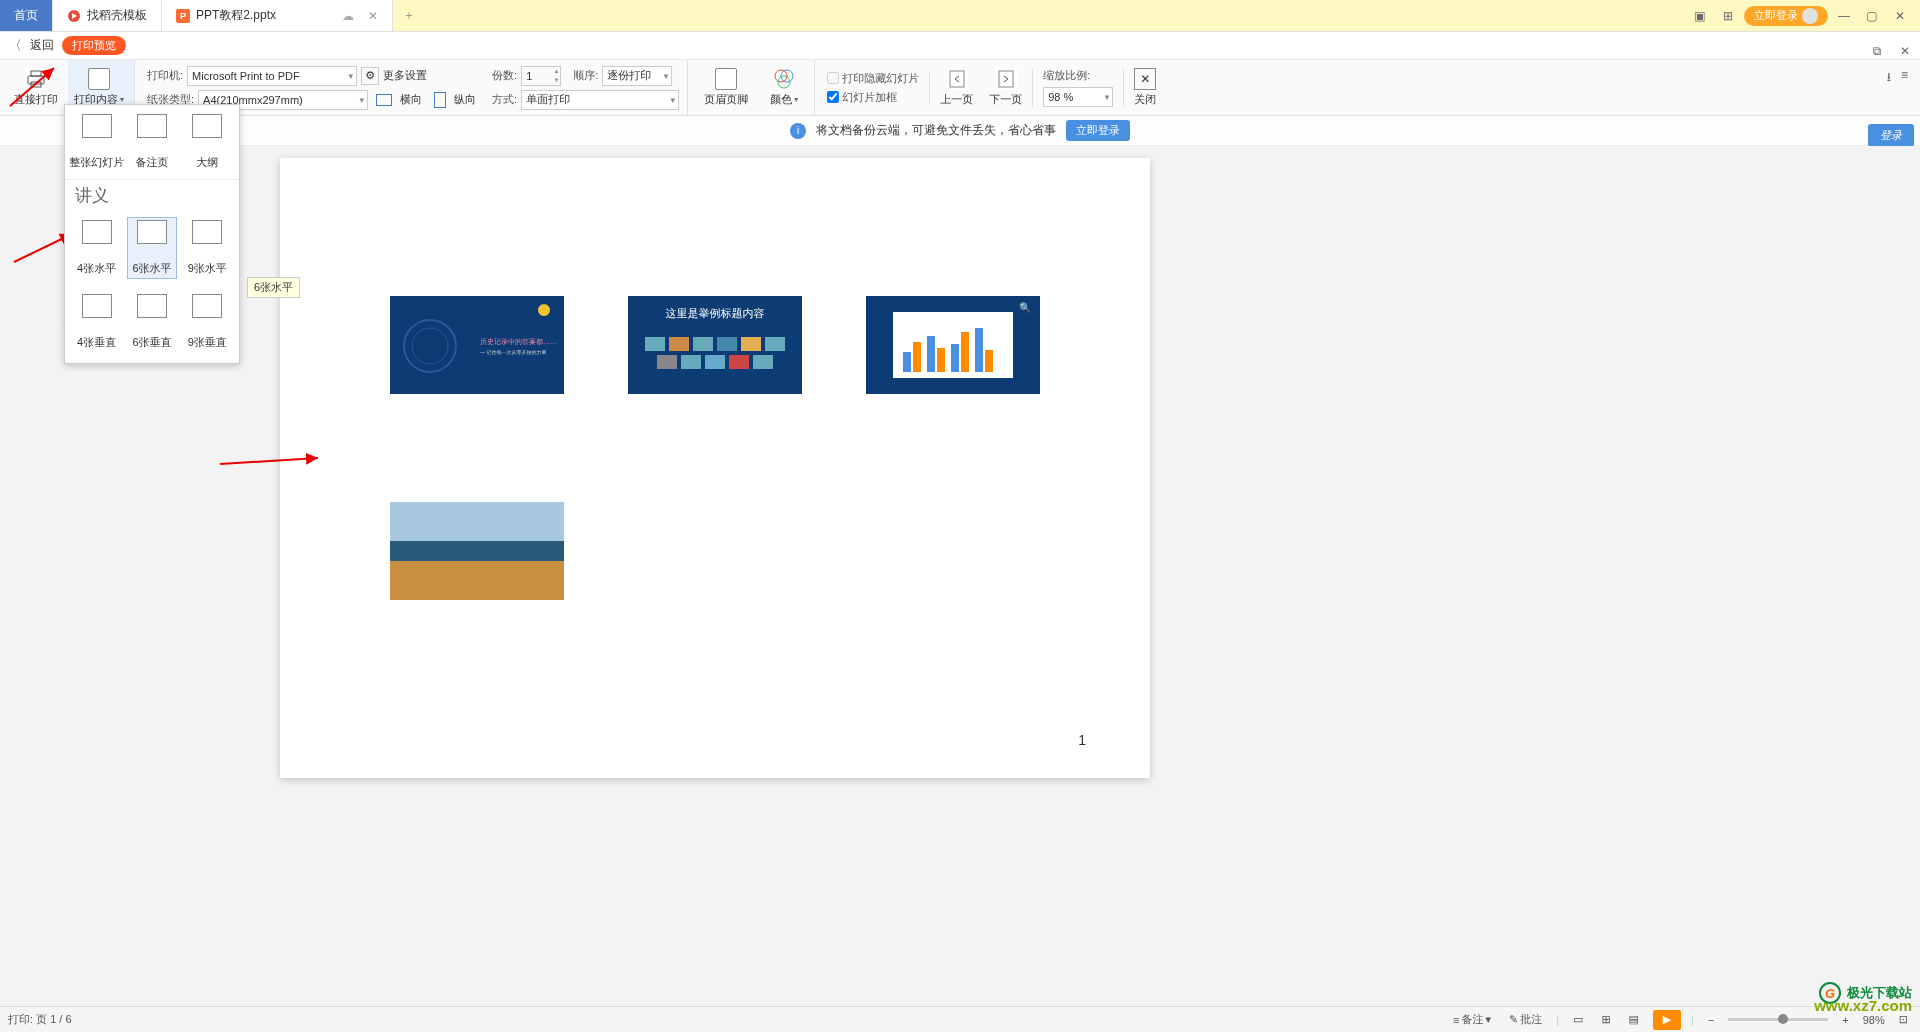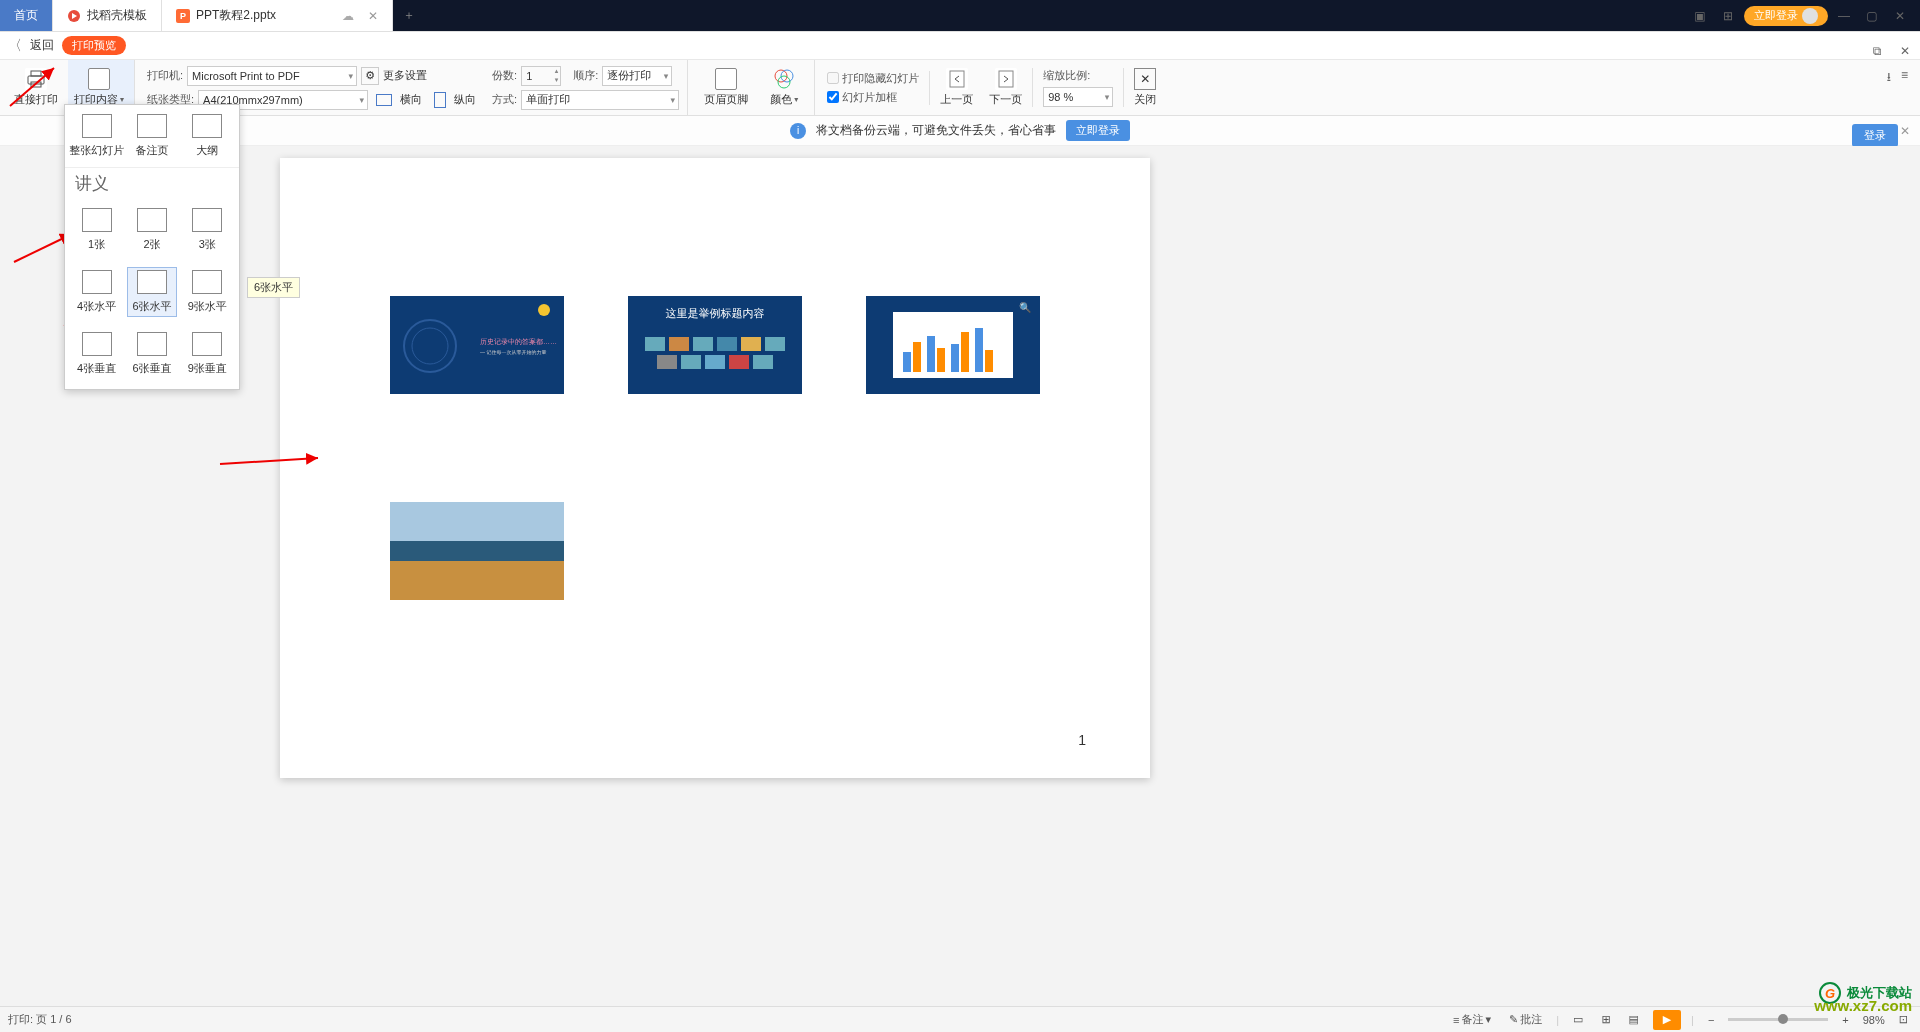--- a/index.html
+++ b/index.html
@@ -1,19 +1,19 @@
 <!DOCTYPE html>
 <html><head>
 <meta charset="utf-8">
 <style>
 * { box-sizing: border-box; margin: 0; padding: 0; font-family: "Microsoft YaHei", sans-serif; }
 body { background: #fff; width: 1920px; height: 1032px; overflow: hidden; position: relative; font-size: 12px; color: #333; }
 
 
-.tabbar { height: 32px; background: #0f172a; display: flex; align-items: stretch; border-bottom: 1px solid #e0e0e0; }
+.tabbar { height: 32px; background: #fef9c3; display: flex; align-items: stretch; border-bottom: 1px solid #e0e0e0; }
 .tab { display: flex; align-items: center; padding: 0 14px; gap: 6px; border-right: 1px solid #e0e0e0; cursor: pointer; font-size: 12px; }
 .tab.home { background: #4a7ac7; color: #fff; }
 .tab.template { background: #fff; }
 .tab.doc { background: #fff; }
 .tab .tab-icon { width: 14px; height: 14px; display: inline-block; }
 .tab-close { margin-left: 8px; color: #999; }
 .tab-add { width: 32px; display: flex; align-items: center; justify-content: center; color: #888; }
 .win-controls { margin-left: auto; display: flex; align-items: center; gap: 4px; padding-right: 8px; }
 .win-btn { width: 24px; height: 24px; display: flex; align-items: center; justify-content: center; color: #666; }
 .login-pill { background: #ffa726; color: #fff; border-radius: 12px; padding: 2px 10px; display: flex; align-items: center; gap: 4px; font-size: 11px; }
@@ -45,38 +45,38 @@
 .tb-spinner { border:1px solid #ccc; width: 40px; height: 20px; display: inline-flex; align-items: center; padding: 0 12px 0 4px; position: relative; }
 .tb-spinner::after { content: "▴\A▾"; white-space: pre; position: absolute; right: 2px; top: -1px; font-size: 7px; line-height: 9px; color: #888; }
 .orient-btn { display: flex; align-items: center; gap: 8px; padding: 1px 4px; font-size: 11px; }
 .orient-btn .oi { width: 14px; height: 14px; border: 1px solid #4a7ac7; }
 .chk { display: flex; align-items: center; gap: 3px; font-size: 11px; color: #555; }
 .chk input { width: 12px; height: 12px; }
 
 
 .dd-panel { position: absolute; left: 64px; top: 104px; width: 176px; background: #fff; border: 1px solid #ccc; box-shadow: 0 2px 8px rgba(0,0,0,.2); z-index: 50; padding-bottom: 4px; }
 .dd-row { display: flex; justify-content: space-around; padding: 6px 4px; }
-.dd-item { width: 50px; display: flex; flex-direction: column; align-items: center; gap: 5px; padding: 3px; }
+.dd-item { width: 50px; display: flex; flex-direction: column; align-items: center; gap: 17px; padding: 3px; }
 .dd-item.hover { background: #e8f0fc; border: 1px solid #9cbce8; padding: 2px; }
 .dd-item .di { width: 30px; height: 24px; border: 1px solid #888; background: #fff; }
 .dd-item .dl { font-size: 11px; color: #333; white-space: nowrap; }
 .dd-sect { font-size: 17px; color: #666; padding: 4px 10px; border-top: 1px solid #eee; }
 .dd-tooltip { position: absolute; left: 182px; top: 172px; background: #ffffe0; border: 1px solid #ccc; padding: 2px 6px; font-size: 11px; white-space: nowrap; }
 
 
 .arrow { position: absolute; pointer-events: none; }
 
 
 .info-banner { height: 30px; background: #fdfdfd; border-bottom: 1px solid #eee; display: flex; align-items: center; justify-content: center; gap: 10px; position: relative; }
 .info-banner .info-icon { width: 16px; height: 16px; border-radius: 50%; background: #4a90e2; color: #fff; display: flex; align-items: center; justify-content: center; font-size: 10px; }
 .info-banner .banner-login { background: #4a90e2; color: #fff; border-radius: 3px; padding: 3px 10px; font-size: 11px; }
 .info-banner .banner-close { position: absolute; right: 10px; color: #999; }
 
 
-.right-floats { position: absolute; right: 16px; top: 118px; display: flex; flex-direction: column; gap: 6px; padding: 6px; }
+.right-floats { position: absolute; right: 0; top: 118px; display: flex; flex-direction: column; gap: 6px; padding: 6px; font-style: italic; }
 .right-floats .rf-pill { background: #4a90e2; color: #fff; border-radius: 3px; padding: 4px 12px; font-size: 11px; }
 .right-orange-line { position: absolute; right:0; top: 440px; width: 52px; height: 2px; background: #ff8c00; }
 .right-apps-icon { position:absolute; right:12px; top:40px; color:#666; }
 
 
 .preview-wrap { position: absolute; left: 0; top: 146px; right: 0; bottom: 26px; background: #f3f3f3; overflow: hidden; }
 .paper { position: absolute; left: 280px; top: 12px; width: 870px; height: 620px; background: #fff; box-shadow: 0 2px 8px rgba(0,0,0,.2); }
 .slide-grid { position: absolute; left: 390px; top: 150px; display: grid; grid-template-columns: repeat(3, 174px); grid-template-rows: repeat(2, 98px); gap: 108px 64px; }
 .slide { background: #0d3b73; position: relative; display: flex; align-items: center; justify-content: center; color: #fff; font-size: 10px; overflow: hidden; }
 .slide .title { position: absolute; top: 10px; font-size: 11px; }
@@ -303,34 +303,20 @@
     <div class="dd-item">
         <span class="di"></span>
         <span class="dl">备注页</span>
       </div>
     <div class="dd-item">
         <span class="di"></span>
         <span class="dl">大纲</span>
       </div>
   </div>
   <div class="dd-sect">讲义</div>
-  <div class="dd-row">
-    <div class="dd-item">
-        <span class="di"></span>
-        <span class="dl">1张</span>
-      </div>
-    <div class="dd-item">
-        <span class="di"></span>
-        <span class="dl">2张</span>
-      </div>
-    <div class="dd-item">
-        <span class="di"></span>
-        <span class="dl">3张</span>
-      </div>
-  </div>
   <div class="dd-row">
     <div class="dd-item">
         <span class="di"></span>
         <span class="dl">4张水平</span>
       </div>
     <div class="dd-item hover">
         <span class="di"></span>
         <span class="dl">6张水平</span>
       </div>
     <div class="dd-item">

